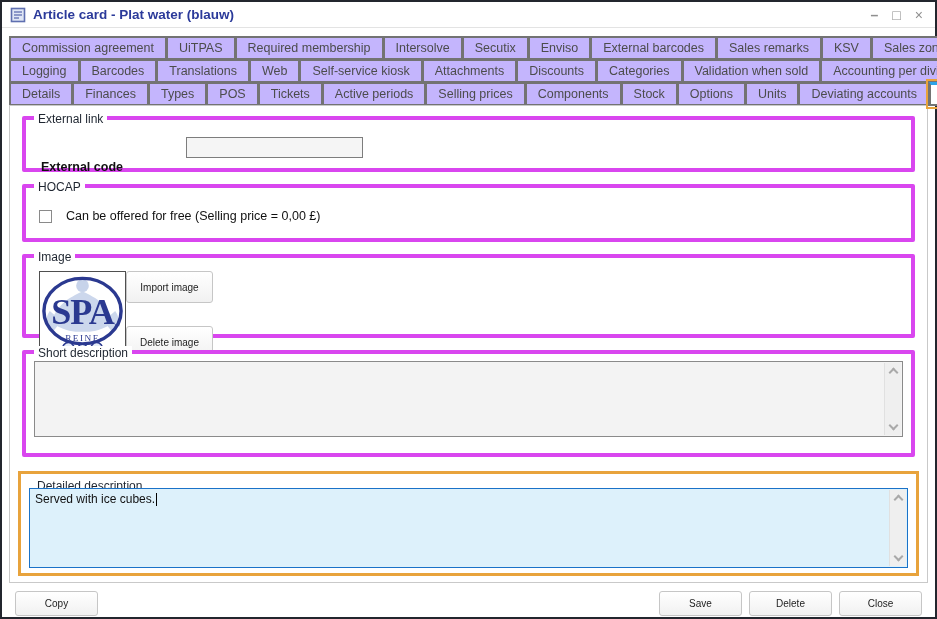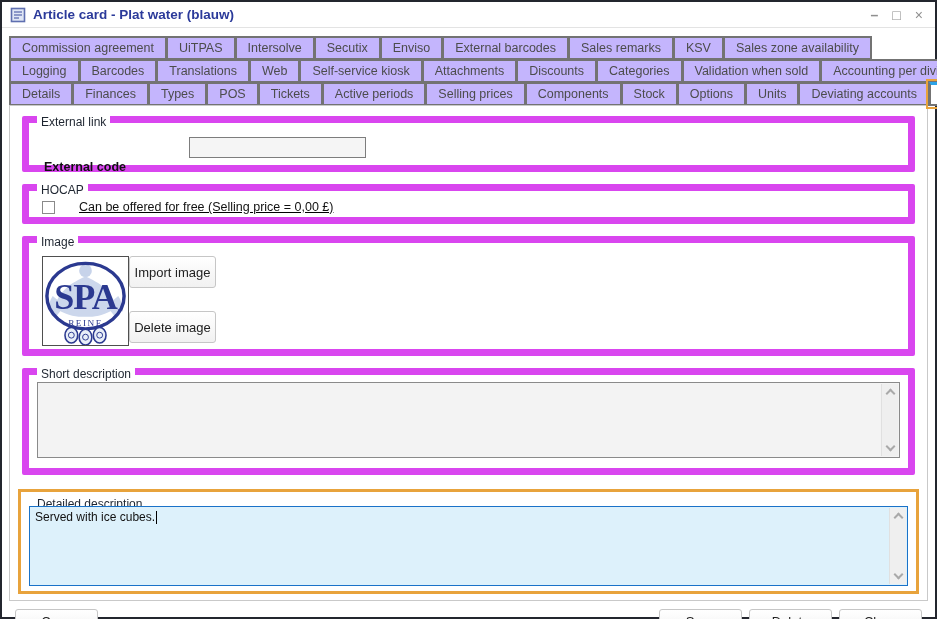--- a/index.html
+++ b/index.html
@@ -36,54 +36,54 @@
     position:relative;z-index:3;
   }
   .tab.highlighted{outline:2px solid #e8a33c;outline-offset:1px;}
   
   .content{
     margin:0 7px;border:1px solid #c9c9c9;margin-top:-1px;background:#fff;
     flex:1 1 auto;padding:10px 6px 6px 6px;position:relative;z-index:1;
     display:flex;flex-direction:column;
   }
   .group{
-    position:relative;border:7px solid #d946ef;border-radius:2px;
+    position:relative;border:4px solid #d946ef;border-radius:2px;
     margin:0 6px;background:#fff;
   }
   .group-label{
     position:absolute;top:-8px;left:8px;background:#fff;padding:0 4px;
     font-size:12px;color:#1e2530;white-space:nowrap;
   }
   
   .g-external{height:56px;margin-bottom:12px;}
   .ext-row{display:flex;align-items:center;height:100%;padding:6px 0 0 15px;}
   .ext-label{font-size:12.5px;font-weight:bold;color:#111;width:145px;margin-top:40px;}
   .ext-input{
     width:177px;height:21px;border:1px solid #7d7d7d;background:#f5f5f5;
     font-size:12px;padding:0 4px;color:#333;
   }
   
-  .g-hocap{height:40px;margin-bottom:12px;}
-  .hocap-row{display:flex;align-items:center;height:100%;padding:6px 0 0 13px;gap:24px;text-decoration:underline;}
+  .g-hocap{height:58px;margin-bottom:12px;}
+  .hocap-row{display:flex;align-items:center;height:100%;padding:6px 0 0 13px;gap:14px;}
   .checkbox{
     width:13px;height:13px;border:1px solid #8a8a8a;background:#fff;flex:0 0 auto;
   }
   .hocap-text{font-size:12.5px;color:#111;}
   
-  .g-image{height:120px;margin-bottom:12px;}
+  .g-image{height:84px;margin-bottom:12px;}
   .img-row{display:flex;padding:13px 0 0 13px;}
   .logo-box{
     width:87px;height:90px;border:1px solid #4f4f4f;background:#fff;
     display:flex;align-items:center;justify-content:center;overflow:hidden;
   }
   .img-btn-col{display:flex;flex-direction:column;gap:23px;}
   .btn{
     border:1px solid #c6c6c6;border-radius:3px;
     background:linear-gradient(#ffffff,#f1f1f1);
-    font-size:13px;color:#222;font-family:"Liberation Sans",sans-serif;
+    font-size:10px;color:#222;font-family:"Liberation Sans",sans-serif;
     cursor:default;
   }
   .img-btn{width:87px;height:32px;}
   
   .g-short{height:107px;margin-bottom:14px;}
   .ta{
     position:relative;margin:7px 8px 8px 8px;font-size:12px;color:#111;
     padding:3px 22px 3px 5px;overflow:hidden;
   }
   .ta-short{
@@ -136,20 +136,21 @@
       <span class="wbtn min">–</span>
       <span class="wbtn">□</span>
       <span class="wbtn">×</span>
     </span>
   </div>
 
   <div class="tabs-area">
     <div class="tabrow">
         <span class="tab">Commission agreement</span>
         <span class="tab">UiTPAS</span>
+        <span class="tab">Required membership</span>
         <span class="tab">Intersolve</span>
         <span class="tab">Secutix</span>
         <span class="tab">Enviso</span>
         <span class="tab">External barcodes</span>
         <span class="tab">Sales remarks</span>
         <span class="tab">KSV</span>
         <span class="tab">Sales zone availability</span>
       </div>
     <div class="tabrow">
         <span class="tab">Logging</span>

